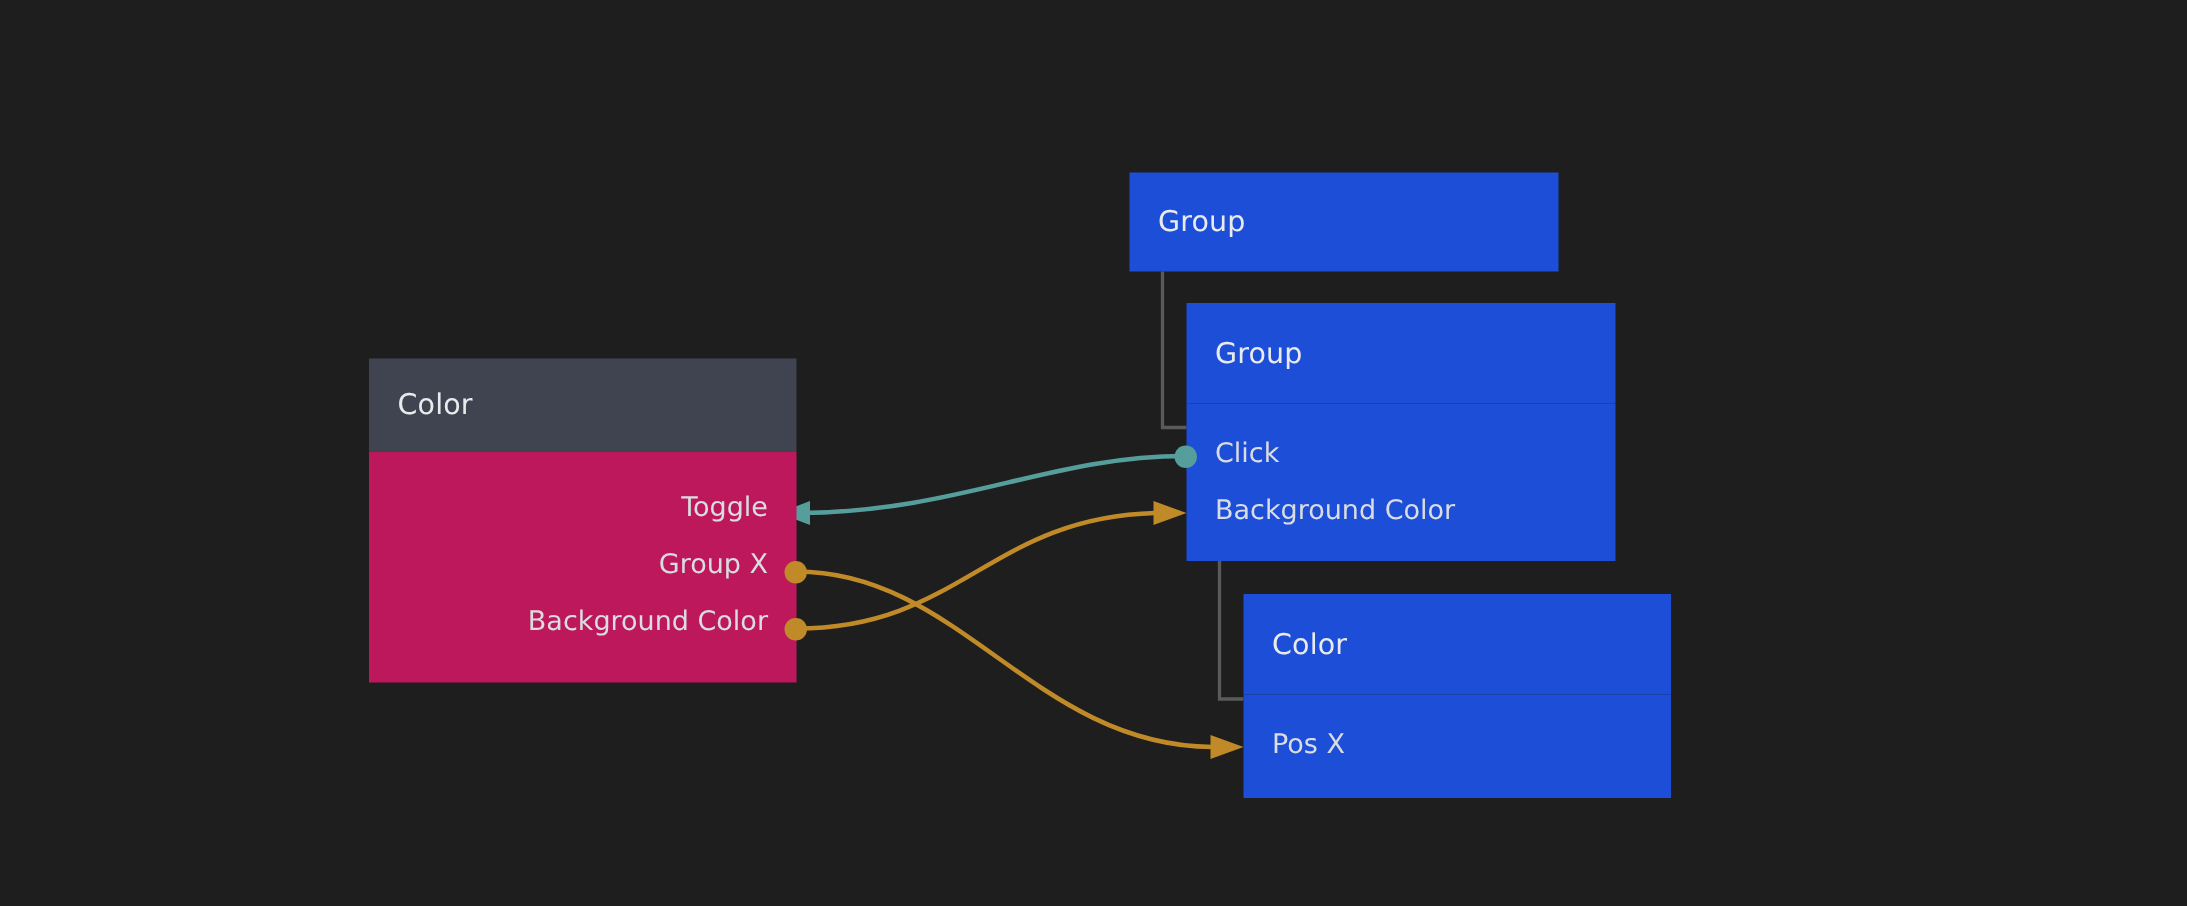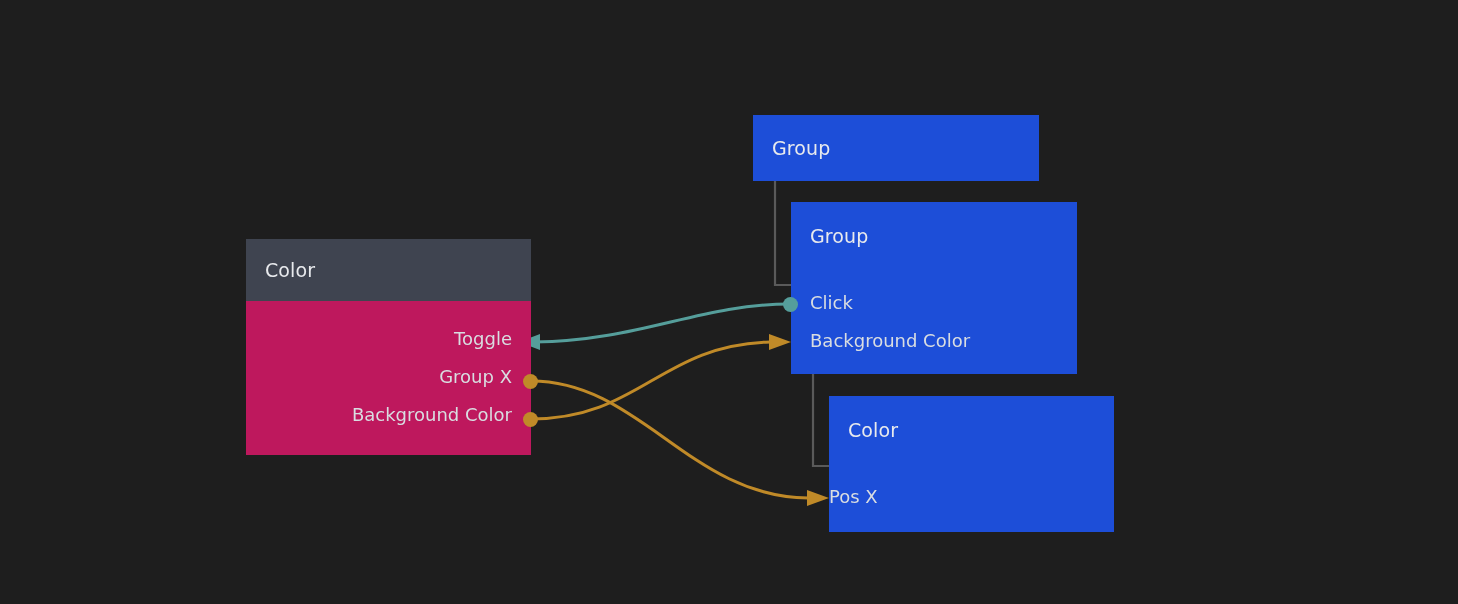--- a/index.html
+++ b/index.html
@@ -115,20 +115,21 @@
   #node-circle .node-header {
     height: 67px;
     padding-left: 19px;
   }
   #node-circle .node-body {
     height: 69px;
     padding-top: 14px;
   }
   #node-circle .port-row {
     height: 38px;
+    padding-left: 19px;
   }
 
   .port-dot {
     position: absolute;
     width: 15px;
     height: 15px;
     border-radius: 50%;
   }
 </style>
 </head>

